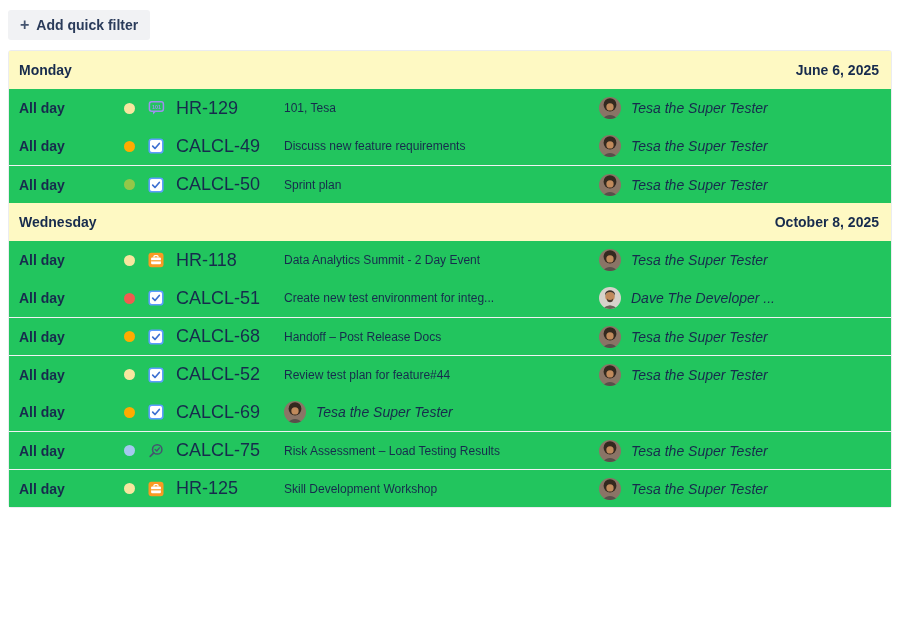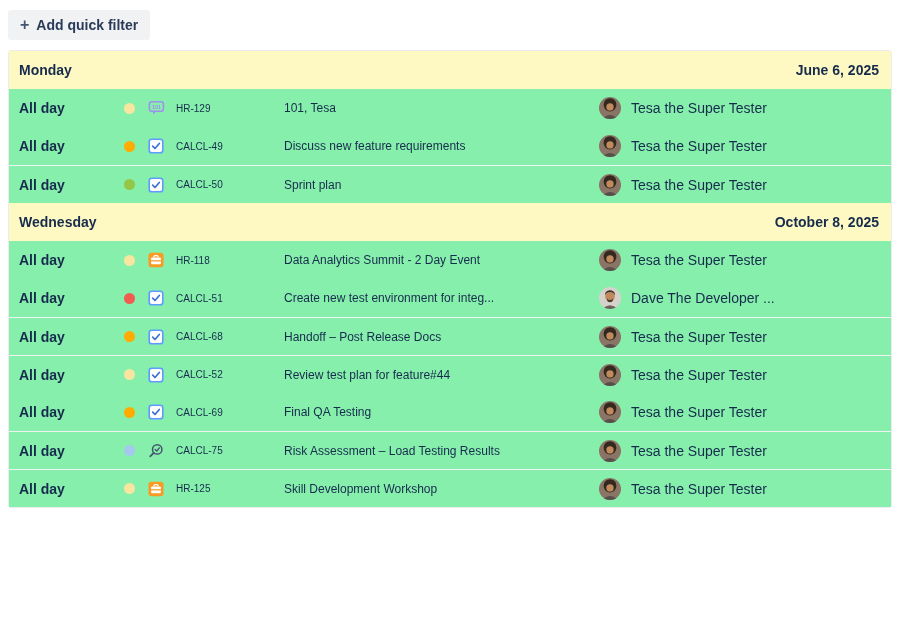--- a/index.html
+++ b/index.html
@@ -53,39 +53,39 @@
     font-size: 14px;
     font-weight: 700;
     color: #172B4D;
   }
   .event-row {
     display: grid;
     grid-template-columns: 105px 24px 28px 108px 1fr 282px;
     align-items: center;
     height: 38px;
     padding: 0 10px;
-    background: #86efac;
+    background: #22c55e;
     cursor: pointer;
   }
   .event-row + .event-row { border-top: 1px solid #F1F2F4; }
   .time-label { font-size: 14px; font-weight: 700; color: #172B4D; }
   .dot-cell { display: flex; align-items: center; }
   .status-dot { width: 11px; height: 11px; border-radius: 50%; }
   .icon-cell { display: flex; align-items: center; }
   .icon-cell svg { display: block; }
-  .issue-key { font-size: 10px; color: #172B4D; }
+  .issue-key { font-size: 18px; color: #172B4D; }
   .issue-summary {
     font-size: 12px;
     color: #172B4D;
     white-space: nowrap;
     overflow: hidden;
     text-overflow: ellipsis;
     padding-right: 12px;
   }
-  .assignee-cell { display: flex; align-items: center; gap: 10px; }
+  .assignee-cell { display: flex; align-items: center; gap: 10px; font-style: italic; }
   .avatar {
     width: 22px; height: 22px;
     border-radius: 50%;
     overflow: hidden;
     flex: 0 0 auto;
   }
   .avatar svg { display: block; }
   .assignee-name { font-size: 14px; color: #172B4D; white-space: nowrap; }
 </style>
 </head>
@@ -313,21 +313,20 @@
     <span class="dot-cell">
             <span class="status-dot" style="background: rgb(255, 171, 0);"></span>
           </span>
     <span class="icon-cell">
             <svg width="16" height="16" viewBox="0 0 16 16">
               <rect x="1.2" y="1.2" width="13.6" height="13.6" rx="2.6" fill="#fff" stroke="#5E9CFF" stroke-width="1.6"></rect>
               <path d="M4.7 8.2 L7 10.5 L11.3 5.5" fill="none" stroke="#3C6FD1" stroke-width="1.7" stroke-linecap="round" stroke-linejoin="round"></path>
             </svg>
           </span>
     <span class="issue-key">CALCL-69</span>
-    <span class="issue-summary">Final QA Testing</span>
     <span class="assignee-cell">
       <span class="avatar">
               <svg width="22" height="22" viewBox="0 0 24 24">
                 <rect width="24" height="24" fill="#8A7466"></rect>
                 <ellipse cx="12" cy="8.5" rx="7" ry="7.2" fill="#33291F"></ellipse>
                 <circle cx="12" cy="10.8" r="4" fill="#C08A5C"></circle>
                 <path d="M3.5 24 q8.5 -8.5 17 0 Z" fill="#57504A"></path>
               </svg>
             </span>
       <span class="assignee-name">Tesa the Super Tester</span>

